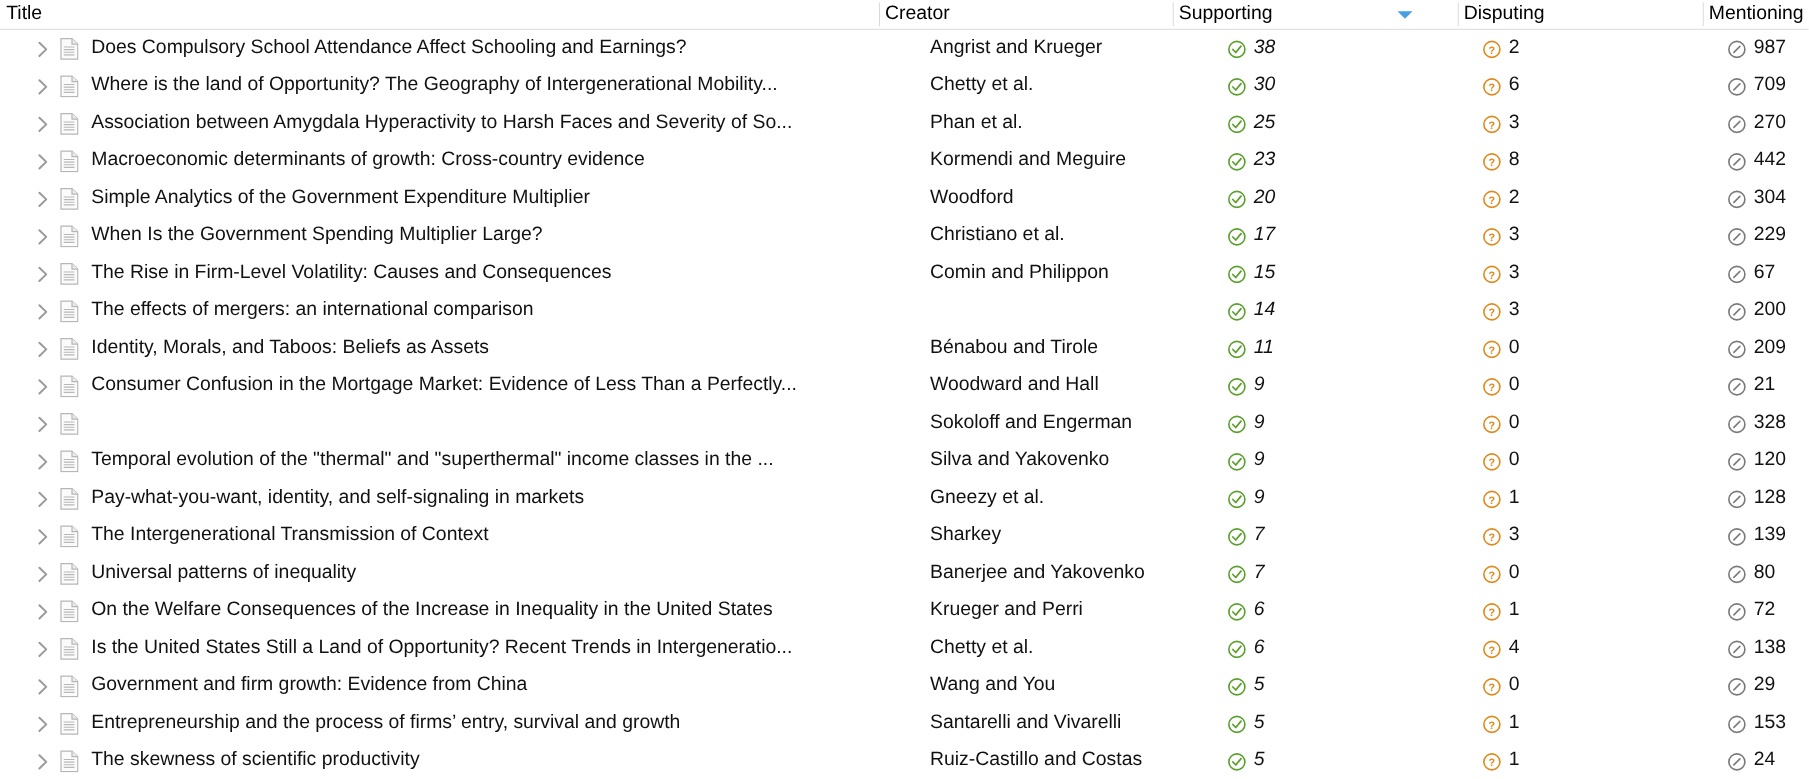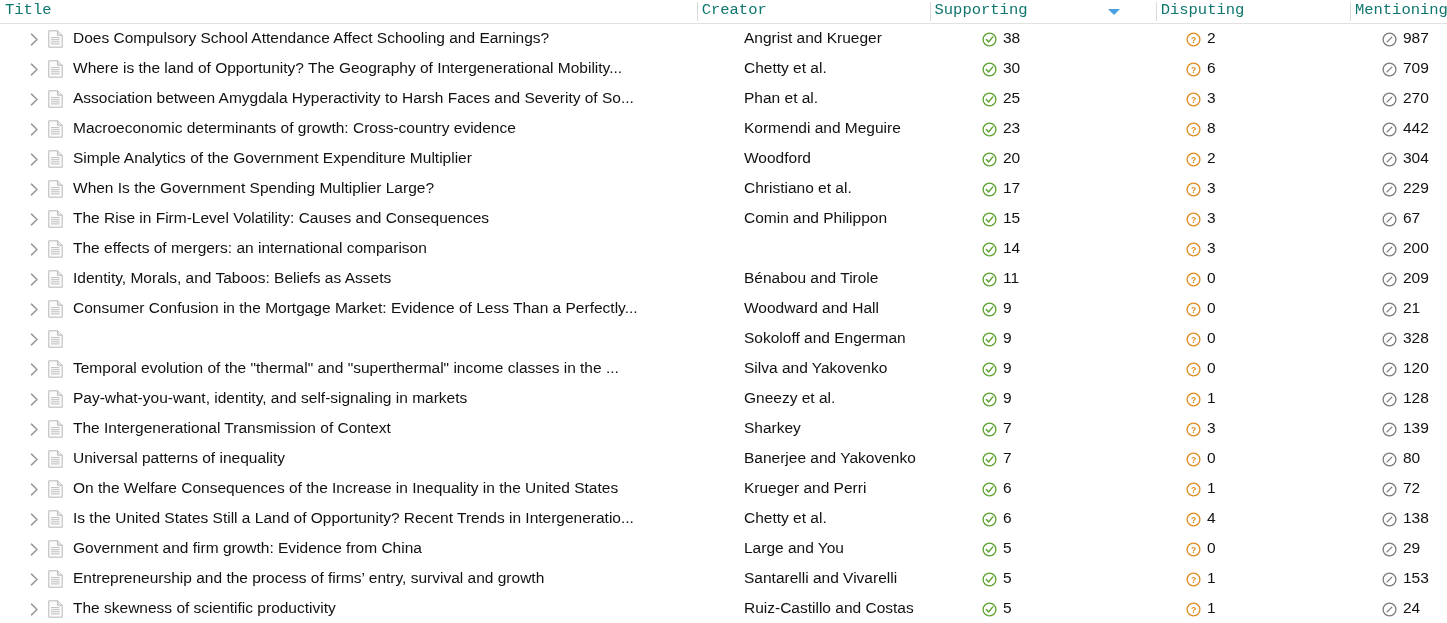--- a/index.html
+++ b/index.html
@@ -29,24 +29,23 @@
     background: #ffffff;
     position: relative;
   }
   .th {
     position: relative;
     height: 23px;
     display: flex;
     align-items: center;
     box-sizing: border-box;
     font-size: 15.5px;
-    color: #0f766e;
+    color: #000000;
     white-space: nowrap;
     overflow: hidden;
-    font-family: Liberation Mono, monospace;
   }
   .th .th-label {
     padding-left: 5px;
     line-height: 1;
     position: relative;
     top: -1px;
   }
   .th.divided::before {
     content: "";
     position: absolute;
@@ -90,21 +89,21 @@
     display: flex;
     align-items: center;
     box-sizing: border-box;
     font-size: 15.5px;
     color: #111111;
     white-space: nowrap;
     overflow: hidden;
   }
   .c-title     { width: 703px; padding-left: 4px; }
   .c-creator   { width: 235px; padding-left: 5px; margin-left: 16px; }
-  .c-supporting{ width: 204px; padding-left: 8px; }
+  .c-supporting{ width: 204px; padding-left: 8px; font-style: italic; }
   .c-disputing { width: 196px; padding-left: 8px; }
   .c-mentioning{ flex: 1 1 auto; padding-left: 8px; }
 
   .twisty {
     width: 20px;
     min-width: 20px;
     height: 30px;
     display: flex;
     align-items: center;
     justify-content: center;
@@ -1183,21 +1182,21 @@
                 <line x1="3" y1="7.6" x2="11.6" y2="7.6"></line>
                 <line x1="3" y1="9.7" x2="11.6" y2="9.7"></line>
                 <line x1="3" y1="11.8" x2="11.6" y2="11.8"></line>
                 <line x1="3" y1="13.9" x2="11.6" y2="13.9"></line>
               </g>
             </svg>
           </span>
           <span class="title-text">Government and firm growth: Evidence from China</span>
         </div>
         <div class="cell c-creator">
-          <span class="creator-text">Large and You</span>
+          <span class="creator-text">Wang and You</span>
         </div>
         <div class="cell c-supporting">
           <span class="stat">
             <span class="stat-icon">
               <svg width="15" height="15" viewBox="0 0 15 15" aria-hidden="true">
                 <circle cx="7.5" cy="7.5" r="6.4" fill="none" stroke="#5aa02c" stroke-width="1.3"></circle>
                 <path d="M4.3 7.6 L6.6 10 L10.8 4.9" fill="none" stroke="#5aa02c" stroke-width="1.4" stroke-linecap="round" stroke-linejoin="round"></path>
               </svg>
             </span>
             <span class="num">5</span>

